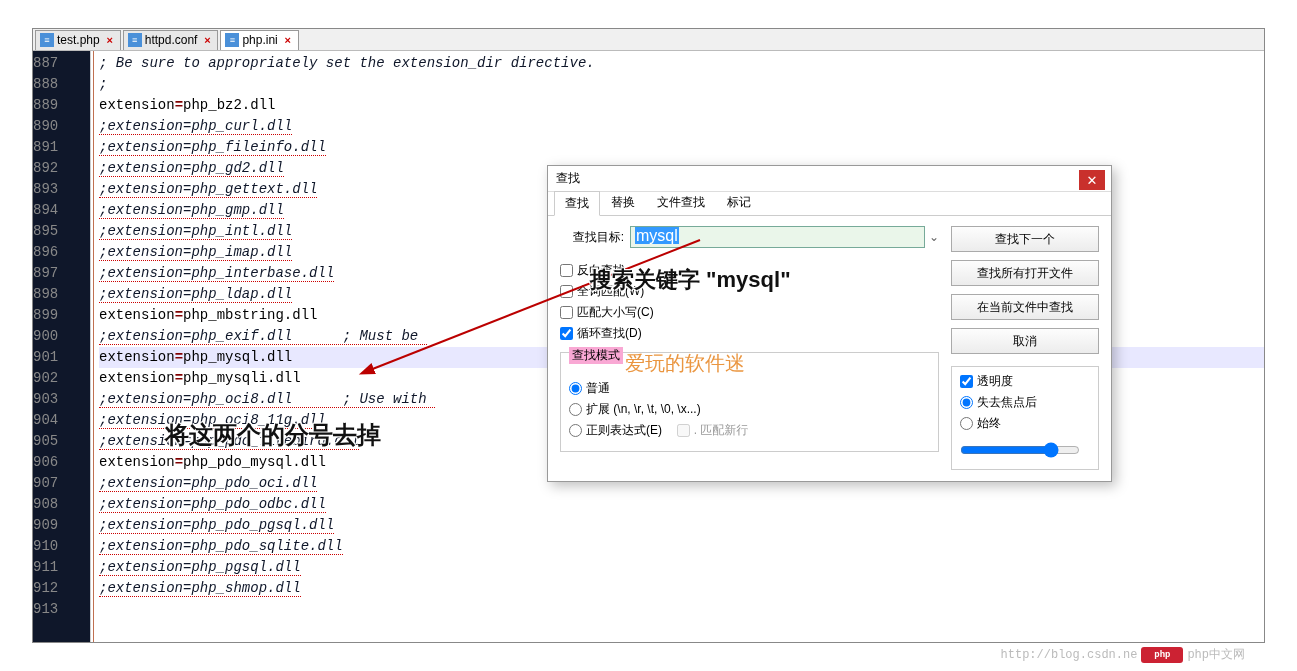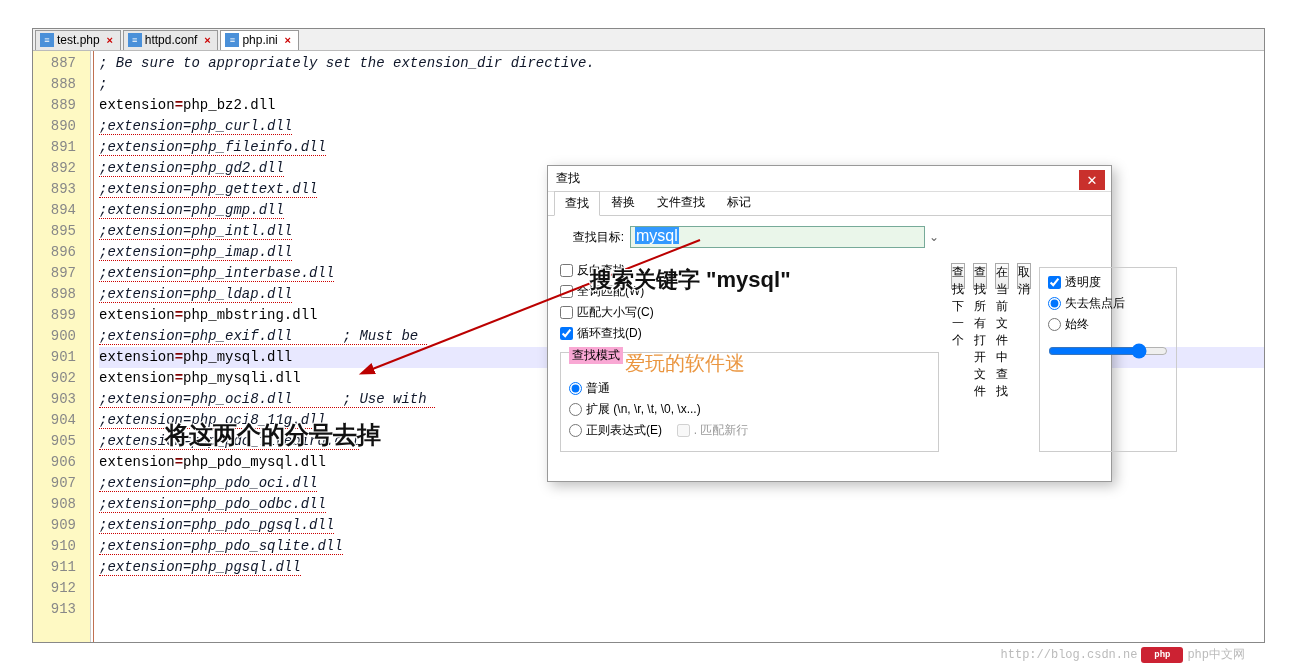--- a/index.html
+++ b/index.html
@@ -7,39 +7,39 @@
   
   .editor-area { position: absolute; left: 32px; top: 28px; right: 32px; bottom: 28px; border: 1px solid #888; background: #fff; }
   
   .tab-bar { height: 22px; background: #f0f0f0; border-bottom: 1px solid #bbb; display: flex; align-items: center; padding-left: 2px; }
   .tab { display: flex; align-items: center; height: 20px; padding: 0 4px; margin-right: 2px; font-family: "SimSun", sans-serif; font-size: 12px; background: #e8e8e8; border: 1px solid #999; border-bottom: none; cursor: pointer; }
   .tab.active { background: #fff; }
   .tab-icon { width: 14px; height: 14px; background: #4a90d9; margin-right: 3px; display: inline-flex; align-items: center; justify-content: center; color: #fff; font-size: 9px; }
   .tab-close { margin-left: 4px; width: 12px; height: 12px; display: inline-flex; align-items: center; justify-content: center; color: #c00; font-size: 11px; font-weight: bold; }
   
   .code-view { position: absolute; top: 22px; left: 0; right: 0; bottom: 0; display: flex; overflow: hidden; }
-  .gutter { width: 58px; background: #fef9c3; border-right: 1px solid #ccc; text-align: right; padding-right: 14px; color: #888; font-family: Consolas, "Courier New", monospace; font-size: 14px; line-height: 21px; padding-top: 2px; }
+  .gutter { width: 58px; background: #0f172a; border-right: 1px solid #ccc; text-align: left; padding-right: 8px; color: #888; font-family: Consolas, "Courier New", monospace; font-size: 14px; line-height: 21px; padding-top: 2px; }
   .code { flex: 1; position: relative; font-family: Consolas, "Courier New", monospace; font-size: 14px; line-height: 21px; padding-left: 8px; padding-top: 2px; }
   .code-margin { position: absolute; left: 2px; top: 0; bottom: 0; width: 1px; background: #c07050; }
   .line { height: 21px; white-space: pre; position: relative; }
   .line.hl { background: #e8e8ff; }
   .line.sel-bg::before { content: ""; position: absolute; left: -8px; top: 0; bottom: 0; width: 300px; background: rgba(200,200,200,0.45); z-index: -1; }
   .punct { color: #800000; font-weight: bold; }
   .comment { color: #0f172a; font-style: italic; }
   .dotted { border-bottom: 1px dotted #c00; }
   
   .find-dialog { position: absolute; left: 547px; top: 165px; width: 565px; height: 317px; background: #fff; border: 1px solid #999; box-shadow: 4px 4px 12px rgba(0,0,0,0.25); font-family: "Microsoft YaHei", "SimSun", sans-serif; font-size: 12px; }
   .find-title { height: 26px; background: #fff; border-bottom: 1px solid #ddd; display: flex; align-items: center; padding-left: 8px; }
   .find-close { position: absolute; right: 6px; top: 4px; width: 26px; height: 20px; background: #c9302c; color: #fff; display: flex; align-items: center; justify-content: center; font-size: 13px; cursor: pointer; }
   .find-tabs { height: 24px; display: flex; align-items: flex-end; padding-left: 6px; border-bottom: 1px solid #ccc; }
   .find-tab { padding: 3px 10px; border: 1px solid transparent; cursor: pointer; }
   .find-tab.active { border: 1px solid #ccc; border-bottom: 1px solid #fff; background: #fff; position: relative; top: 1px; }
   .find-body { padding: 10px 12px; display: flex; gap: 12px; }
   .find-left { flex: 1; }
-  .find-right { width: 148px; display: flex; flex-direction: row; gap: 8px; margin-top: 37px; }
+  .find-right { width: 148px; display: flex; flex-direction: column; gap: 8px; }
   .find-row { display: flex; align-items: center; margin-bottom: 12px; }
   .find-label { width: 70px; text-align: right; padding-right: 6px; }
   .find-input { flex: 1; height: 22px; border: 1px solid #7a9; background: #eaf6ea; padding: 0 4px; font-size: 16px; }
   .find-input .seltext { background: #3399ff; color: #fff; padding: 0 1px; }
   .find-btn { height: 26px; border: 1px solid #aaa; background: linear-gradient(#fdfdfd,#ececec); cursor: pointer; font-size: 12px; }
   .opts { margin-top: 14px; }
   .opt { display: flex; align-items: center; gap: 4px; margin-bottom: 4px; }
   .opt input { margin: 0; }
   .fieldset { border: 1px solid #ccc; padding: 6px 8px 8px; margin-top: 10px; }
   .fieldset .legend { font-size: 12px; margin-bottom: 4px; position: relative; top: -12px; background: #f9a8d4; display: inline-block; padding: 0 3px; }
@@ -126,20 +126,21 @@
       <div class="line sel-bg"><span>extension</span><span class="punct">=</span><span>php_mysqli.dll</span></div>
       <div class="line"><span class="comment dotted">;extension=php_oci8.dll      ; Use with </span></div>
       <div class="line"><span class="comment dotted">;extension=php_oci8_11g.dll</span></div>
       <div class="line"><span class="comment dotted">;extension=php_pdo_firebird.dll</span></div>
       <div class="line"><span>extension</span><span class="punct">=</span><span>php_pdo_mysql.dll</span></div>
       <div class="line"><span class="comment dotted">;extension=php_pdo_oci.dll</span></div>
       <div class="line"><span class="comment dotted">;extension=php_pdo_odbc.dll</span></div>
       <div class="line"><span class="comment dotted">;extension=php_pdo_pgsql.dll</span></div>
       <div class="line"><span class="comment dotted">;extension=php_pdo_sqlite.dll</span></div>
       <div class="line"><span class="comment dotted">;extension=php_pgsql.dll</span></div>
+      <div class="line"><span class="comment dotted">;extension=php_shmop.dll</span></div>
       <div class="line"></div>
     </div>
   </div>
 </div>
 
 <div class="find-dialog">
   <div class="find-title">
     <span>查找</span>
   </div>
   <div class="find-close">✕</div>

